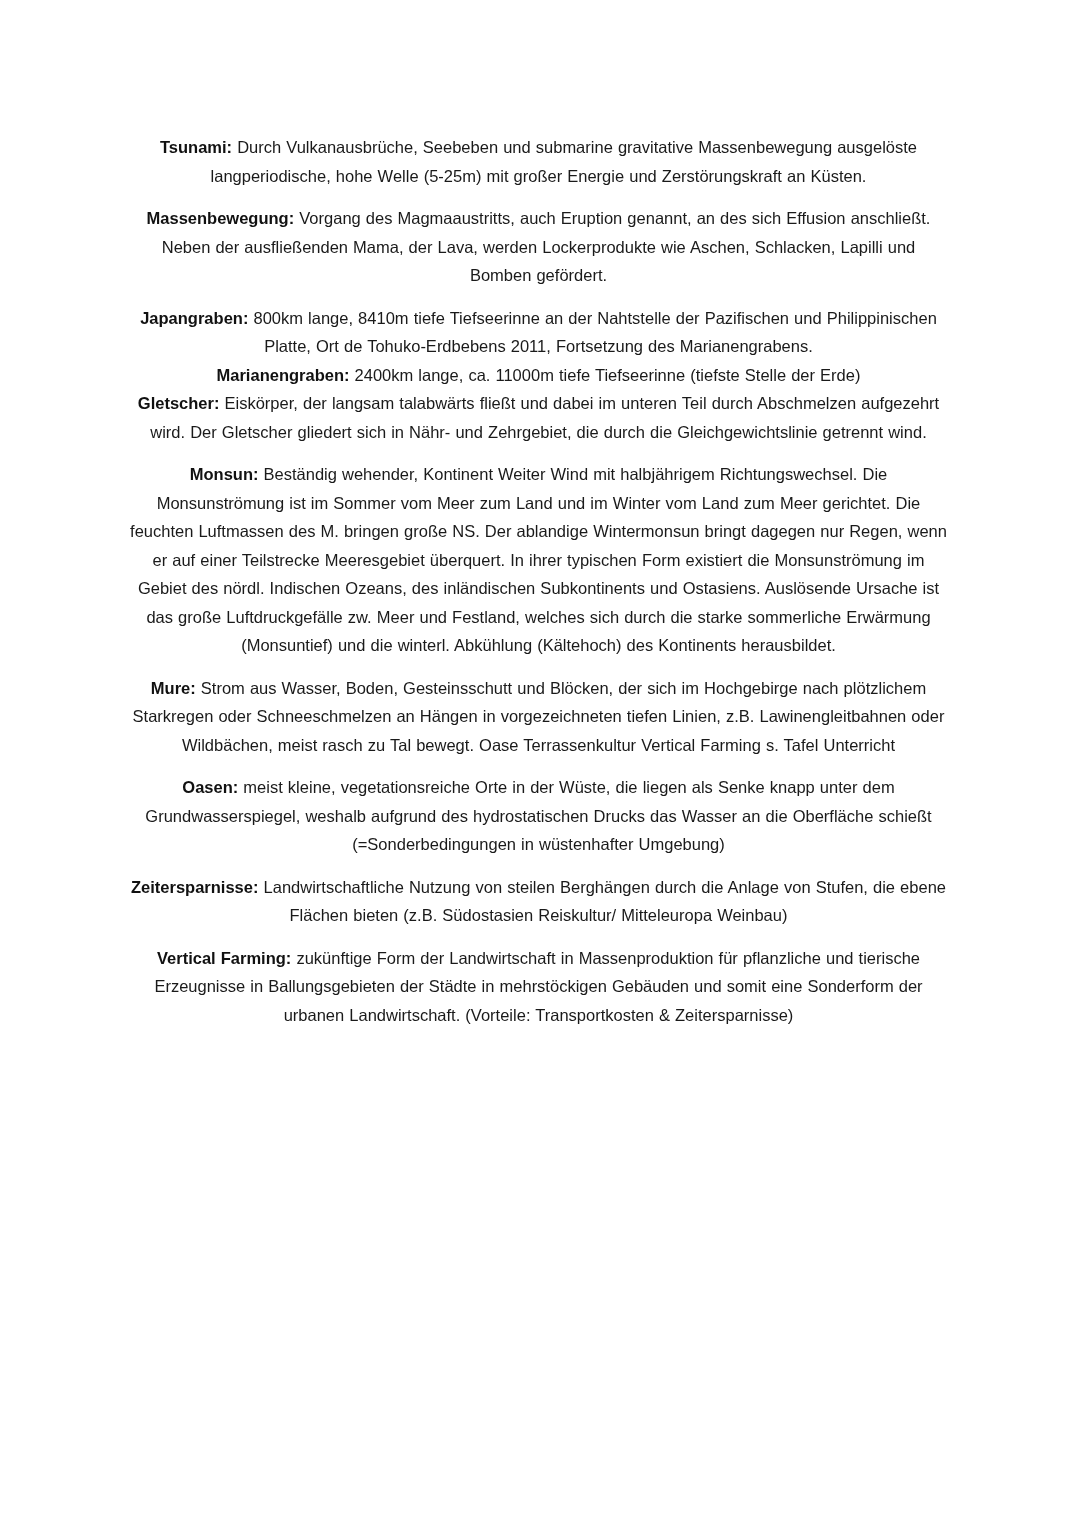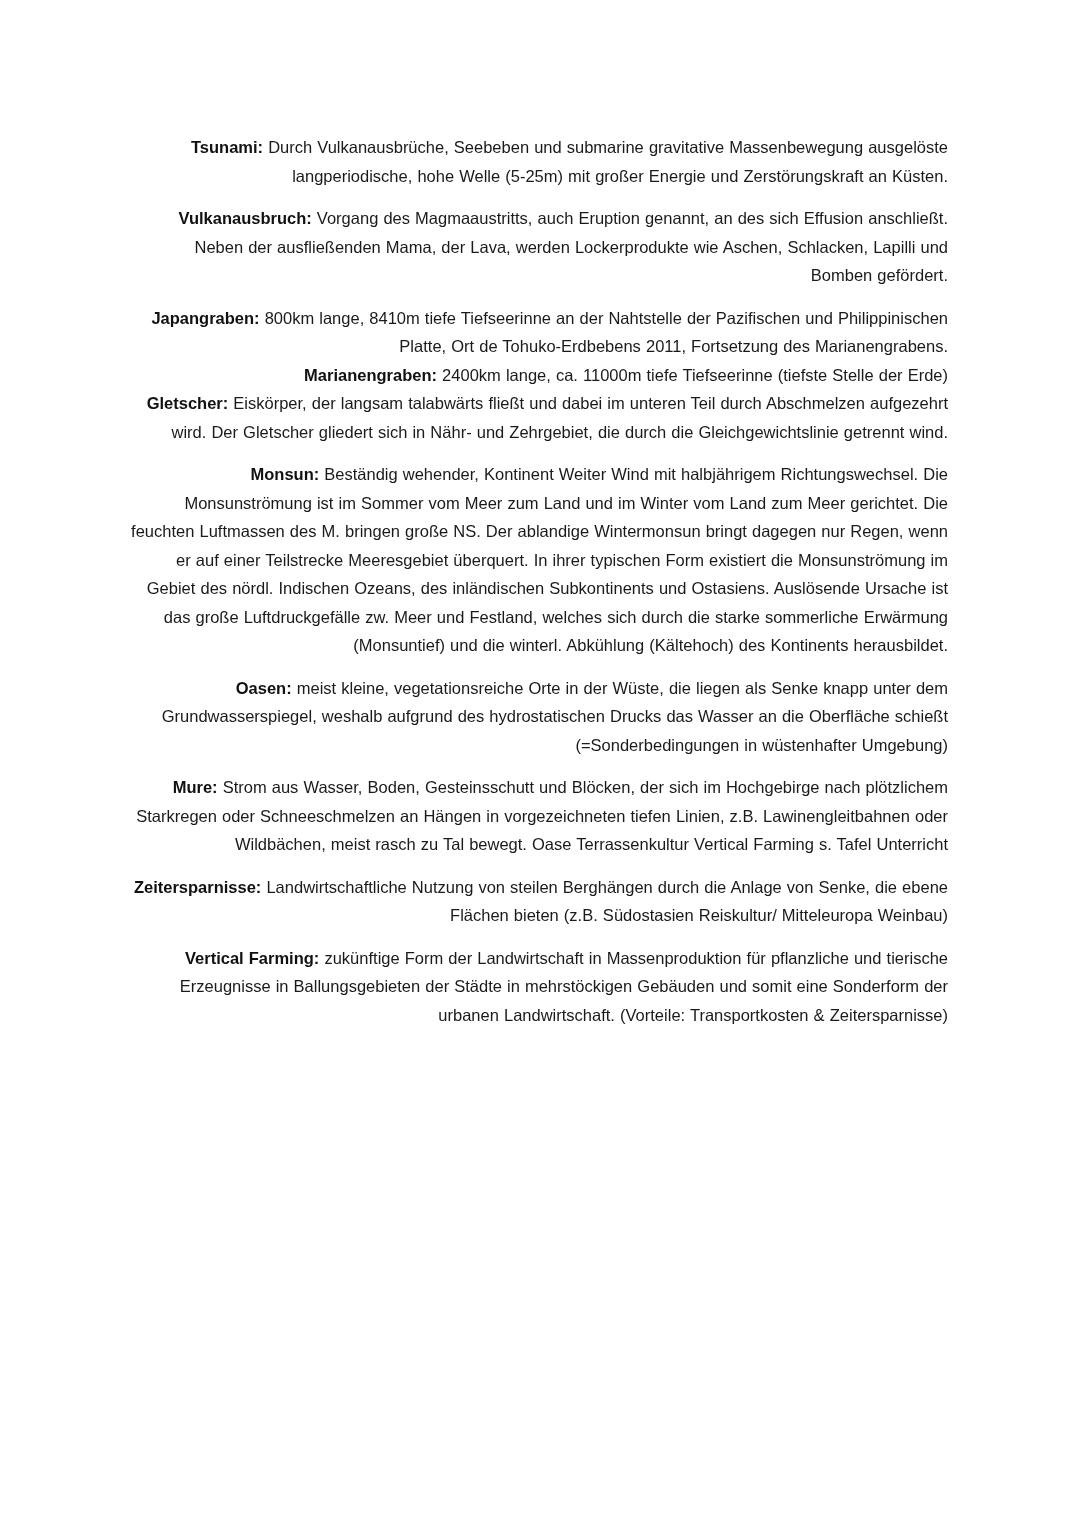--- a/index.html
+++ b/index.html
@@ -22,38 +22,38 @@
     box-sizing: border-box;
     padding: 133px 132px 40px 129px;
   }
   .doc-body {
     width: 100%;
   }
   .para {
     margin: 0 0 14px 0;
     font-size: 16.5px;
     line-height: 28.5px;
-    text-align: right;
+    text-align: center;
     word-spacing: 0.5px;
   }
   .para strong {
     font-weight: bold;
     color: #111111;
   }
   .para span {
     font-weight: normal;
   }
 </style>
 </head>
 <body>
 
 <div class="page">
   <div class="doc-body">
       <p class="para"><strong>Tsunami:</strong><span> Durch Vulkanausbrüche, Seebeben und submarine gravitative Massenbewegung ausgelöste langperiodische, hohe Welle (5-25m) mit großer Energie und Zerstörungskraft an Küsten.</span></p>
-      <p class="para"><strong>Vulkanausbruch:</strong><span> Vorgang des Magmaaustritts, auch Eruption genannt, an des sich Effusion anschließt. Neben der ausfließenden Mama, der Lava, werden Lockerprodukte wie Aschen, Schlacken, Lapilli und Bomben gefördert.</span></p>
+      <p class="para"><strong>Massenbewegung:</strong><span> Vorgang des Magmaaustritts, auch Eruption genannt, an des sich Effusion anschließt. Neben der ausfließenden Mama, der Lava, werden Lockerprodukte wie Aschen, Schlacken, Lapilli und Bomben gefördert.</span></p>
       <p class="para"><strong>Japangraben:</strong><span> 800km lange, 8410m tiefe Tiefseerinne an der Nahtstelle der Pazifischen und Philippinischen Platte, Ort de Tohuko-Erdbebens 2011, Fortsetzung des Marianengrabens.</span><br><strong>Marianengraben:</strong><span> 2400km lange, ca. 11000m tiefe Tiefseerinne (tiefste Stelle der Erde)</span><br><strong>Gletscher:</strong><span> Eiskörper, der langsam talabwärts fließt und dabei im unteren Teil durch Abschmelzen aufgezehrt wird. Der Gletscher gliedert sich in Nähr- und Zehrgebiet, die durch die Gleichgewichtslinie getrennt wind.</span></p>
       <p class="para"><strong>Monsun:</strong><span> Beständig wehender, Kontinent Weiter Wind mit halbjährigem Richtungswechsel. Die Monsunströmung ist im Sommer vom Meer zum Land und im Winter vom Land zum Meer gerichtet. Die feuchten Luftmassen des M. bringen große NS. Der ablandige Wintermonsun bringt dagegen nur Regen, wenn er auf einer Teilstrecke Meeresgebiet überquert. In ihrer typischen Form existiert die Monsunströmung im Gebiet des nördl. Indischen Ozeans, des inländischen Subkontinents und Ostasiens. Auslösende Ursache ist das große Luftdruckgefälle zw. Meer und Festland, welches sich durch die starke sommerliche Erwärmung (Monsuntief) und die winterl. Abkühlung (Kältehoch) des Kontinents herausbildet.</span></p>
+      <p class="para"><strong>Mure:</strong><span> Strom aus Wasser, Boden, Gesteinsschutt und Blöcken, der sich im Hochgebirge nach plötzlichem Starkregen oder Schneeschmelzen an Hängen in vorgezeichneten tiefen Linien, z.B. Lawinengleitbahnen oder Wildbächen, meist rasch zu Tal bewegt. Oase Terrassenkultur Vertical Farming s. Tafel Unterricht</span></p>
       <p class="para"><strong>Oasen:</strong><span> meist kleine, vegetationsreiche Orte in der Wüste, die liegen als Senke knapp unter dem Grundwasserspiegel, weshalb aufgrund des hydrostatischen Drucks das Wasser an die Oberfläche schießt (=Sonderbedingungen in wüstenhafter Umgebung)</span></p>
-      <p class="para"><strong>Mure:</strong><span> Strom aus Wasser, Boden, Gesteinsschutt und Blöcken, der sich im Hochgebirge nach plötzlichem Starkregen oder Schneeschmelzen an Hängen in vorgezeichneten tiefen Linien, z.B. Lawinengleitbahnen oder Wildbächen, meist rasch zu Tal bewegt. Oase Terrassenkultur Vertical Farming s. Tafel Unterricht</span></p>
-      <p class="para"><strong>Zeitersparnisse:</strong><span> Landwirtschaftliche Nutzung von steilen Berghängen durch die Anlage von Senke, die ebene Flächen bieten (z.B. Südostasien Reiskultur/ Mitteleuropa Weinbau)</span></p>
+      <p class="para"><strong>Zeitersparnisse:</strong><span> Landwirtschaftliche Nutzung von steilen Berghängen durch die Anlage von Stufen, die ebene Flächen bieten (z.B. Südostasien Reiskultur/ Mitteleuropa Weinbau)</span></p>
       <p class="para"><strong>Vertical Farming:</strong><span> zukünftige Form der Landwirtschaft in Massenproduktion für pflanzliche und tierische Erzeugnisse in Ballungsgebieten der Städte in mehrstöckigen Gebäuden und somit eine Sonderform der urbanen Landwirtschaft. (Vorteile: Transportkosten &amp; Zeitersparnisse)</span></p>
     </div>
 </div>
 
 </body></html>

